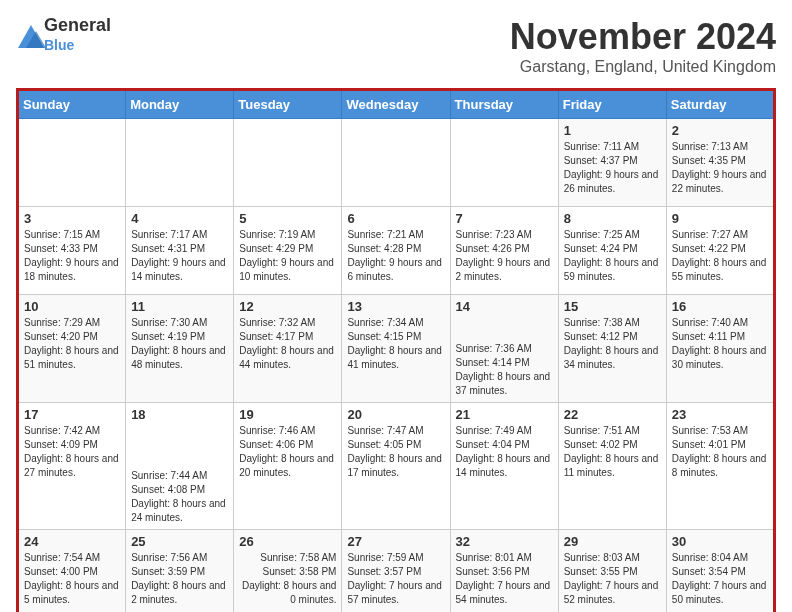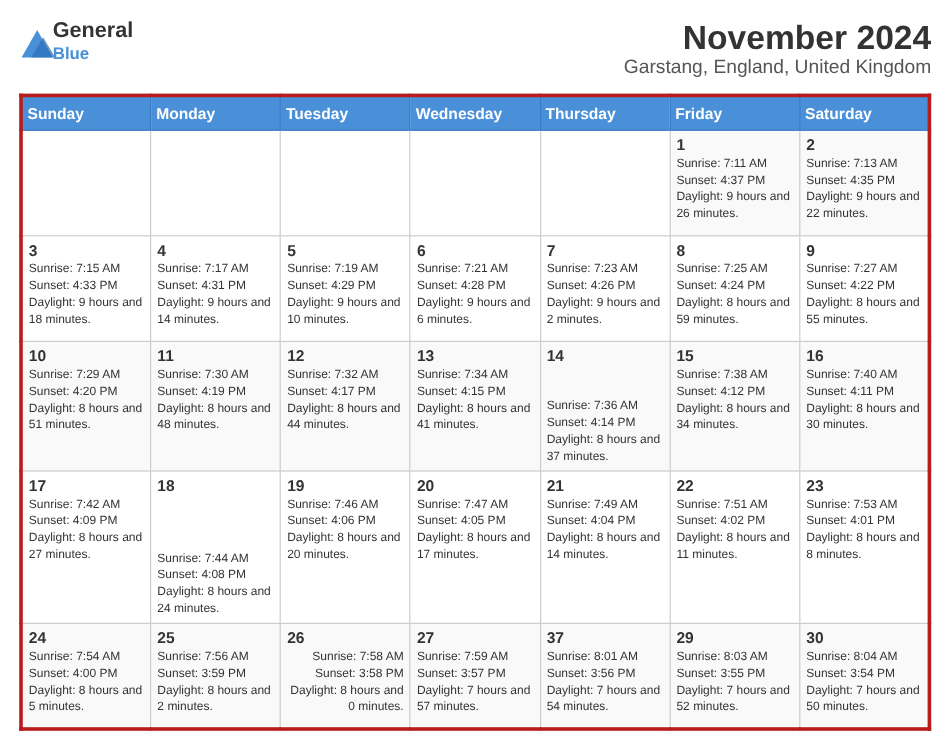--- a/index.html
+++ b/index.html
@@ -35,21 +35,21 @@
       line-height: 1.1;
     }
     .logo-icon {
       width: 24px;
       height: 24px;
     }
     .title-section {
       text-align: right;
     }
     .month-title {
-      font-size: 28px;
+      font-size: 36px;
       font-weight: bold;
       color: #333;
     }
     .location-subtitle {
       font-size: 16px;
       color: #555;
     }
     .calendar-table {
       width: 100%;
       border-collapse: collapse;
@@ -305,21 +305,21 @@
 Sunset: 3:58 PM
 Daylight: 8 hours and 0 minutes.</div>
         </td>
         <td>
           <span class="day-number">27</span>
           <div class="day-info" style="white-space: pre-line;">Sunrise: 7:59 AM
 Sunset: 3:57 PM
 Daylight: 7 hours and 57 minutes.</div>
         </td>
         <td>
-          <span class="day-number">37</span>
+          <span class="day-number">32</span>
           <div class="day-info" style="white-space: pre-line;">Sunrise: 8:01 AM
 Sunset: 3:56 PM
 Daylight: 7 hours and 54 minutes.</div>
         </td>
         <td>
           <span class="day-number">29</span>
           <div class="day-info" style="white-space: pre-line;">Sunrise: 8:03 AM
 Sunset: 3:55 PM
 Daylight: 7 hours and 52 minutes.</div>
         </td>

